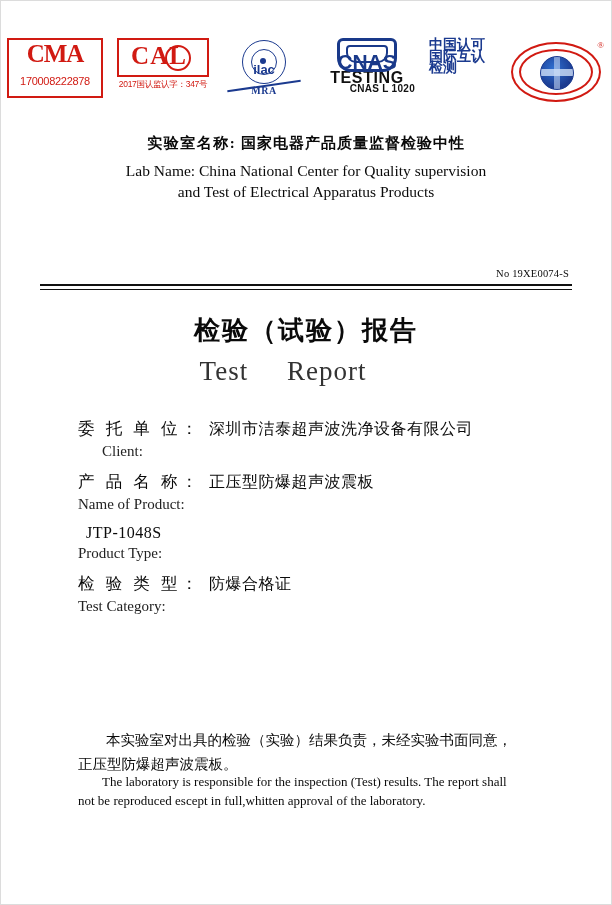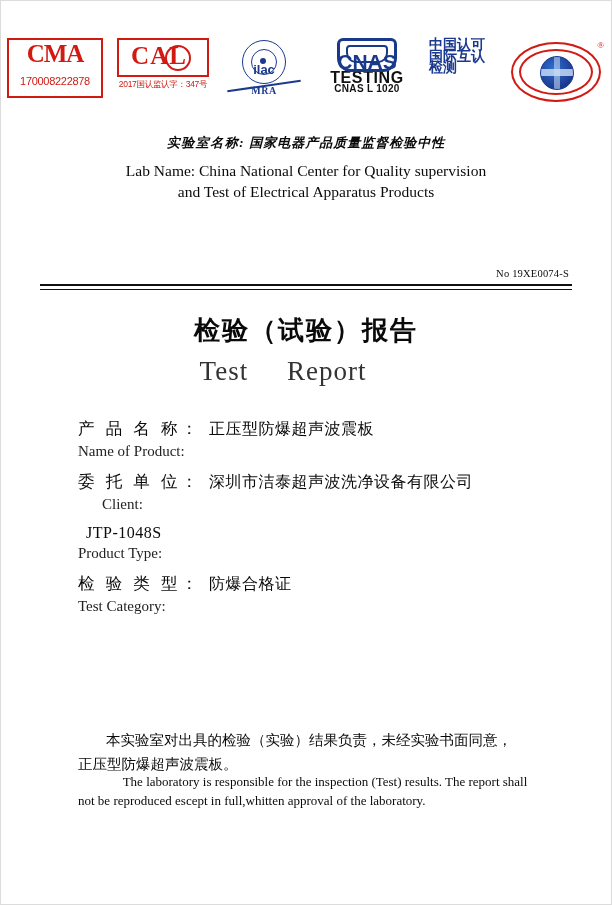--- a/index.html
+++ b/index.html
@@ -203,20 +203,21 @@
     line-height: 11px;
     letter-spacing: 0.6px;
   }
   .cnas-l {
     font-family: "Liberation Sans", sans-serif;
     font-weight: bold;
     font-size: 10px;
     color: #111;
     line-height: 11px;
     letter-spacing: 0.3px;
+    text-align: right;
   }
 
   
   .cnca {
     width: 64px;
     text-align: left;
     padding-top: 1px;
   }
   .cnca-line {
     font-family: "Liberation Sans", sans-serif;
@@ -287,26 +288,25 @@
 
   
   .labname-wrap {
     position: absolute;
     left: 40px;
     top: 130px;
     width: 532px;
     text-align: center;
   }
   .lab-cn {
-    font-size: 13px;
+    font-size: 15px;
     font-weight: bold;
     letter-spacing: 1px;
     line-height: 26px;
     white-space: nowrap;
-    font-style: italic;
   }
   .lab-cn .lab-cn-label {
     letter-spacing: 1.5px;
   }
   .lab-en {
     font-size: 15.5px;
     line-height: 21px;
     margin-top: 4px;
   }
   .lab-en-l2 {
@@ -409,21 +409,21 @@
   .note-cn .l1 { text-indent: 28px; }
   .note-en {
     position: absolute;
     left: 78px;
     top: 772px;
     width: 470px;
     font-size: 13px;
     line-height: 19px;
     text-align: center;
   }
-  .note-en .l1 { text-indent: 24px; text-align: center; }
+  .note-en .l1 { text-indent: 24px; text-align: left; }
   .note-en .l2 { text-align: left; }
 
   
   .page-edge {
     position: absolute;
     left: 0; top: 0; right: 0; bottom: 0;
     border: 1px solid #dcdcdc;
     pointer-events: none;
   }
 </style>
@@ -508,32 +508,32 @@
   <div class="title-en">
     <span>Test</span>
     &nbsp;&nbsp;&nbsp;
     <span>Report</span>
   </div>
 
   <div class="fields">
 
     <div class="field">
       <div class="field-row1">
+        <span class="f-cn-label">委 托 单 位：</span>
+        <span class="f-value">深圳市洁泰超声波洗净设备有限公司</span>
+      </div>
+      <div class="f-en-label">Client:</div>
+    </div>
+
+    <div class="field">
+      <div class="field-row1">
         <span class="f-cn-label">产 品 名 称：</span>
         <span class="f-value">正压型防爆超声波震板</span>
       </div>
       <div class="f-en-label indent-less">Name of Product:</div>
-    </div>
-
-    <div class="field">
-      <div class="field-row1">
-        <span class="f-cn-label">委 托 单 位：</span>
-        <span class="f-value">深圳市洁泰超声波洗净设备有限公司</span>
-      </div>
-      <div class="f-en-label">Client:</div>
     </div>
 
     <div class="field">
       <div class="field-row1">
         <span class="f-value">JTP-1048S</span>
       </div>
       <div class="f-en-label indent-less">Product Type:</div>
     </div>
 
     <div class="field">

